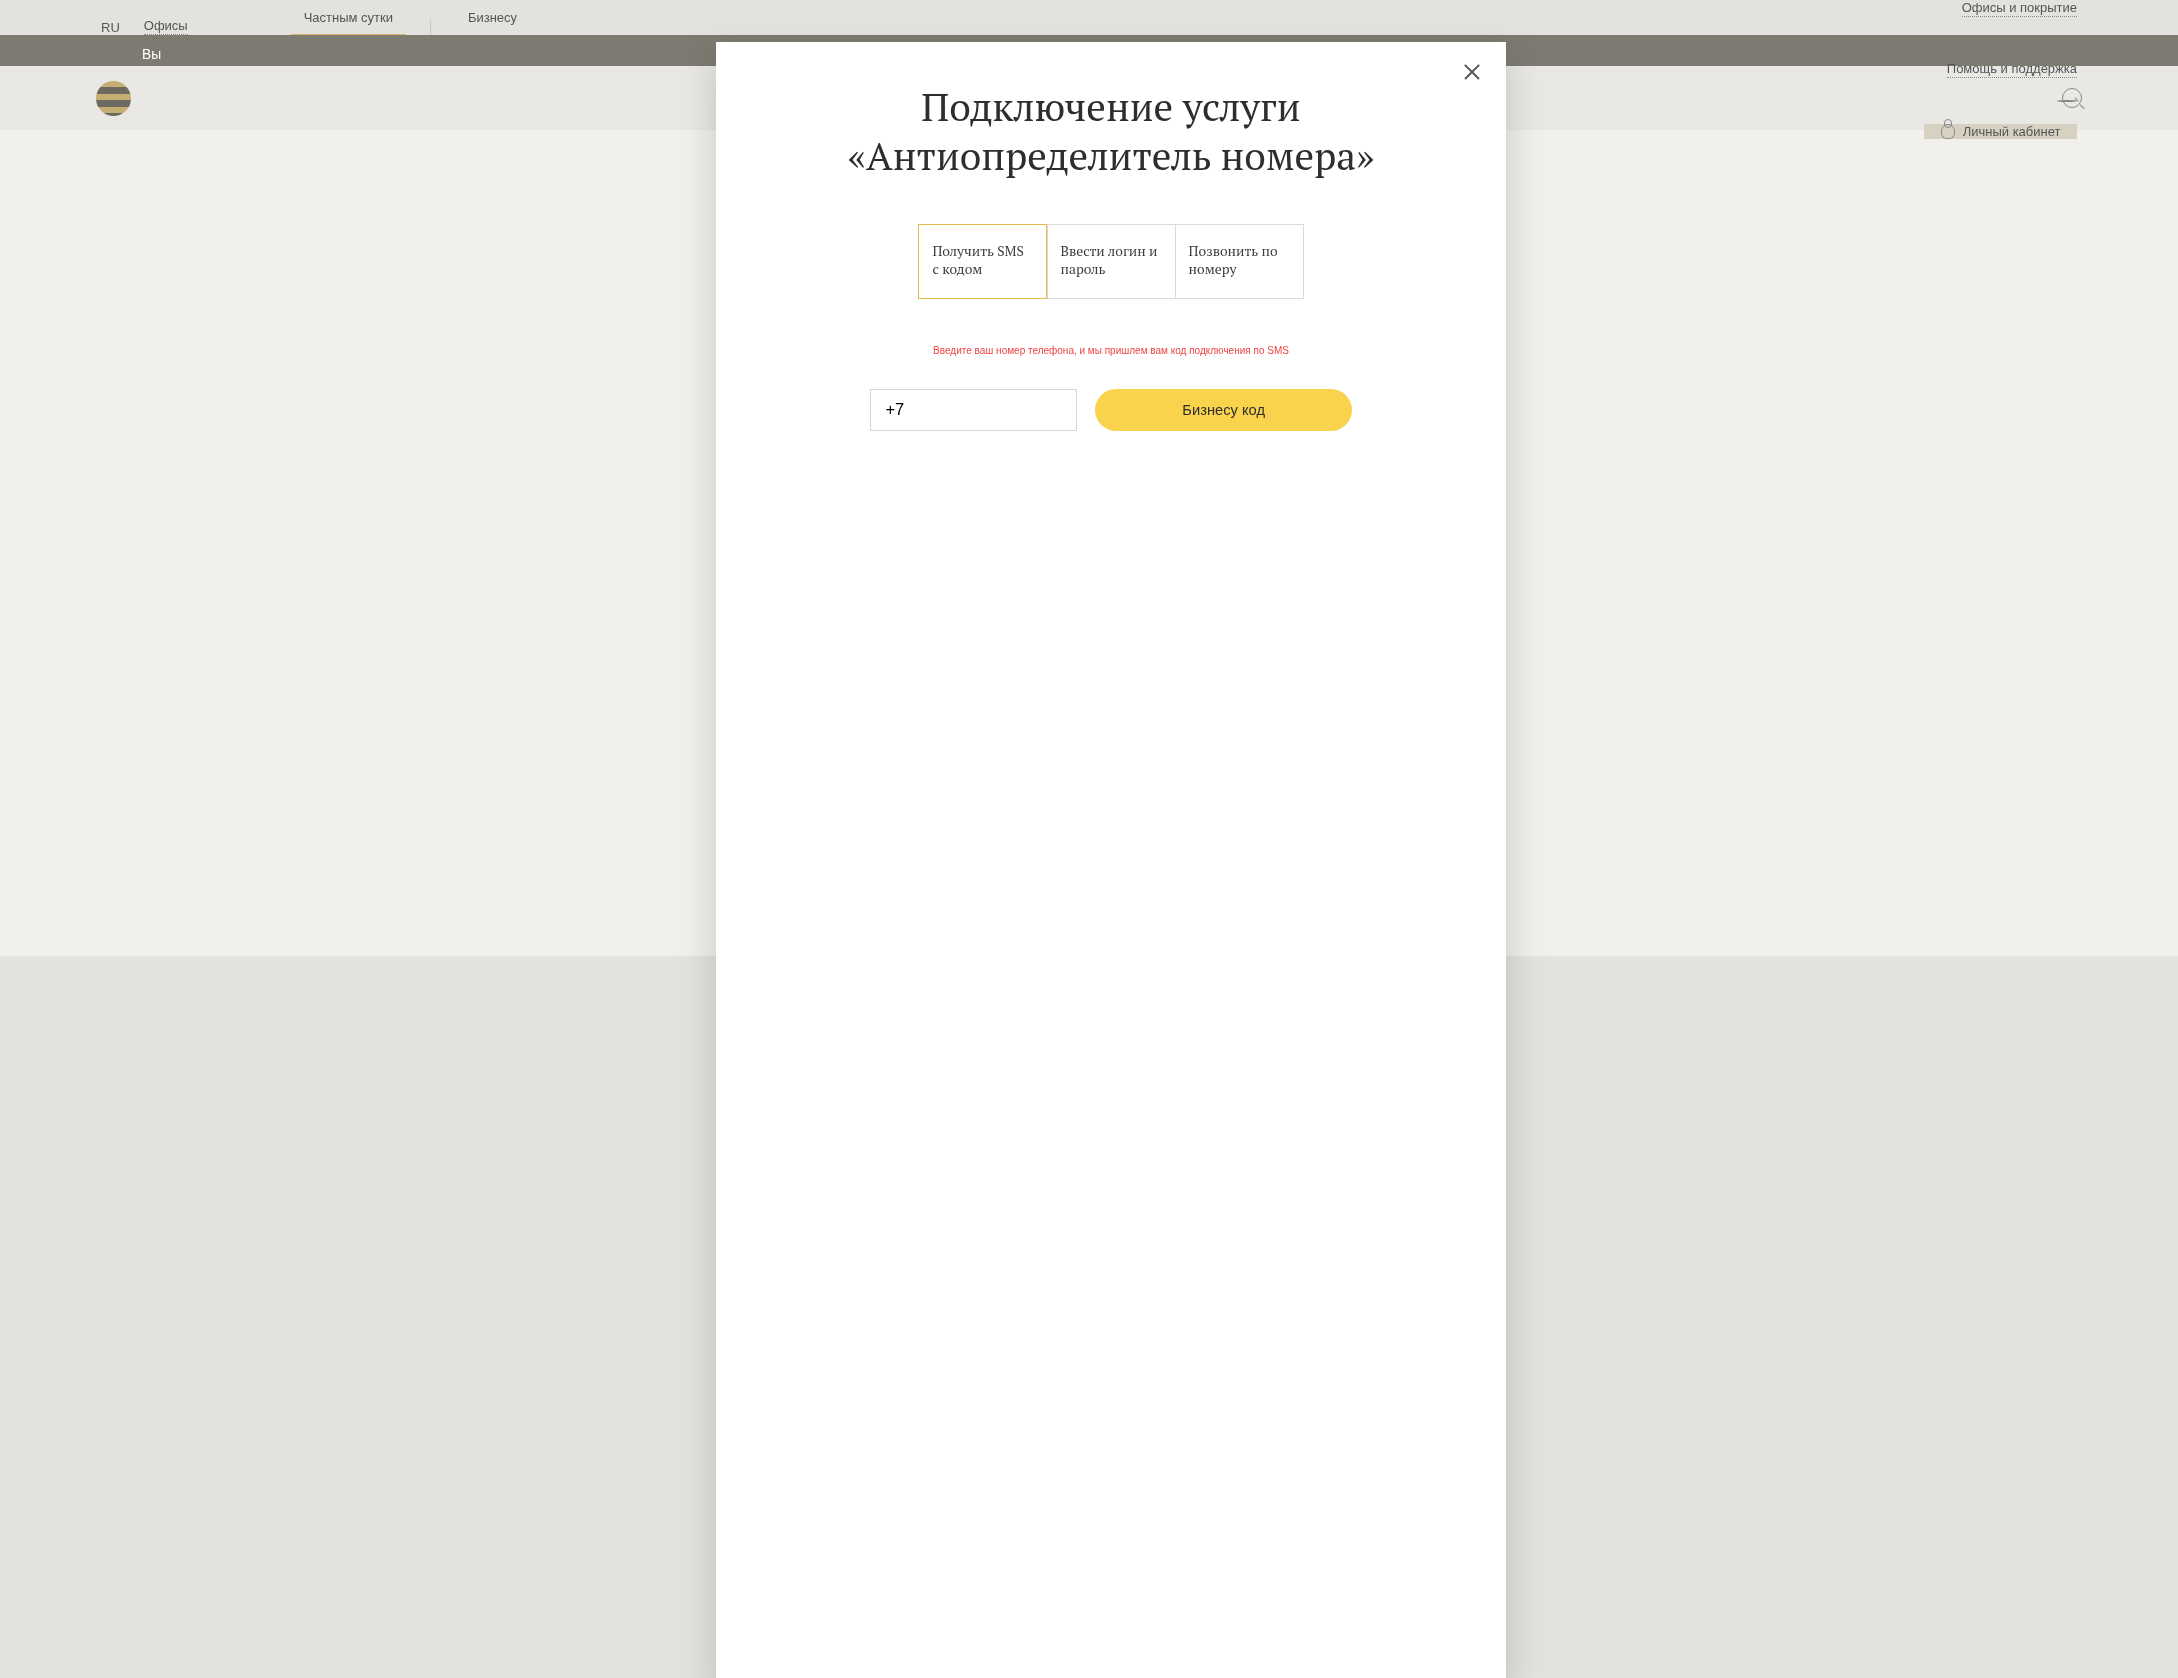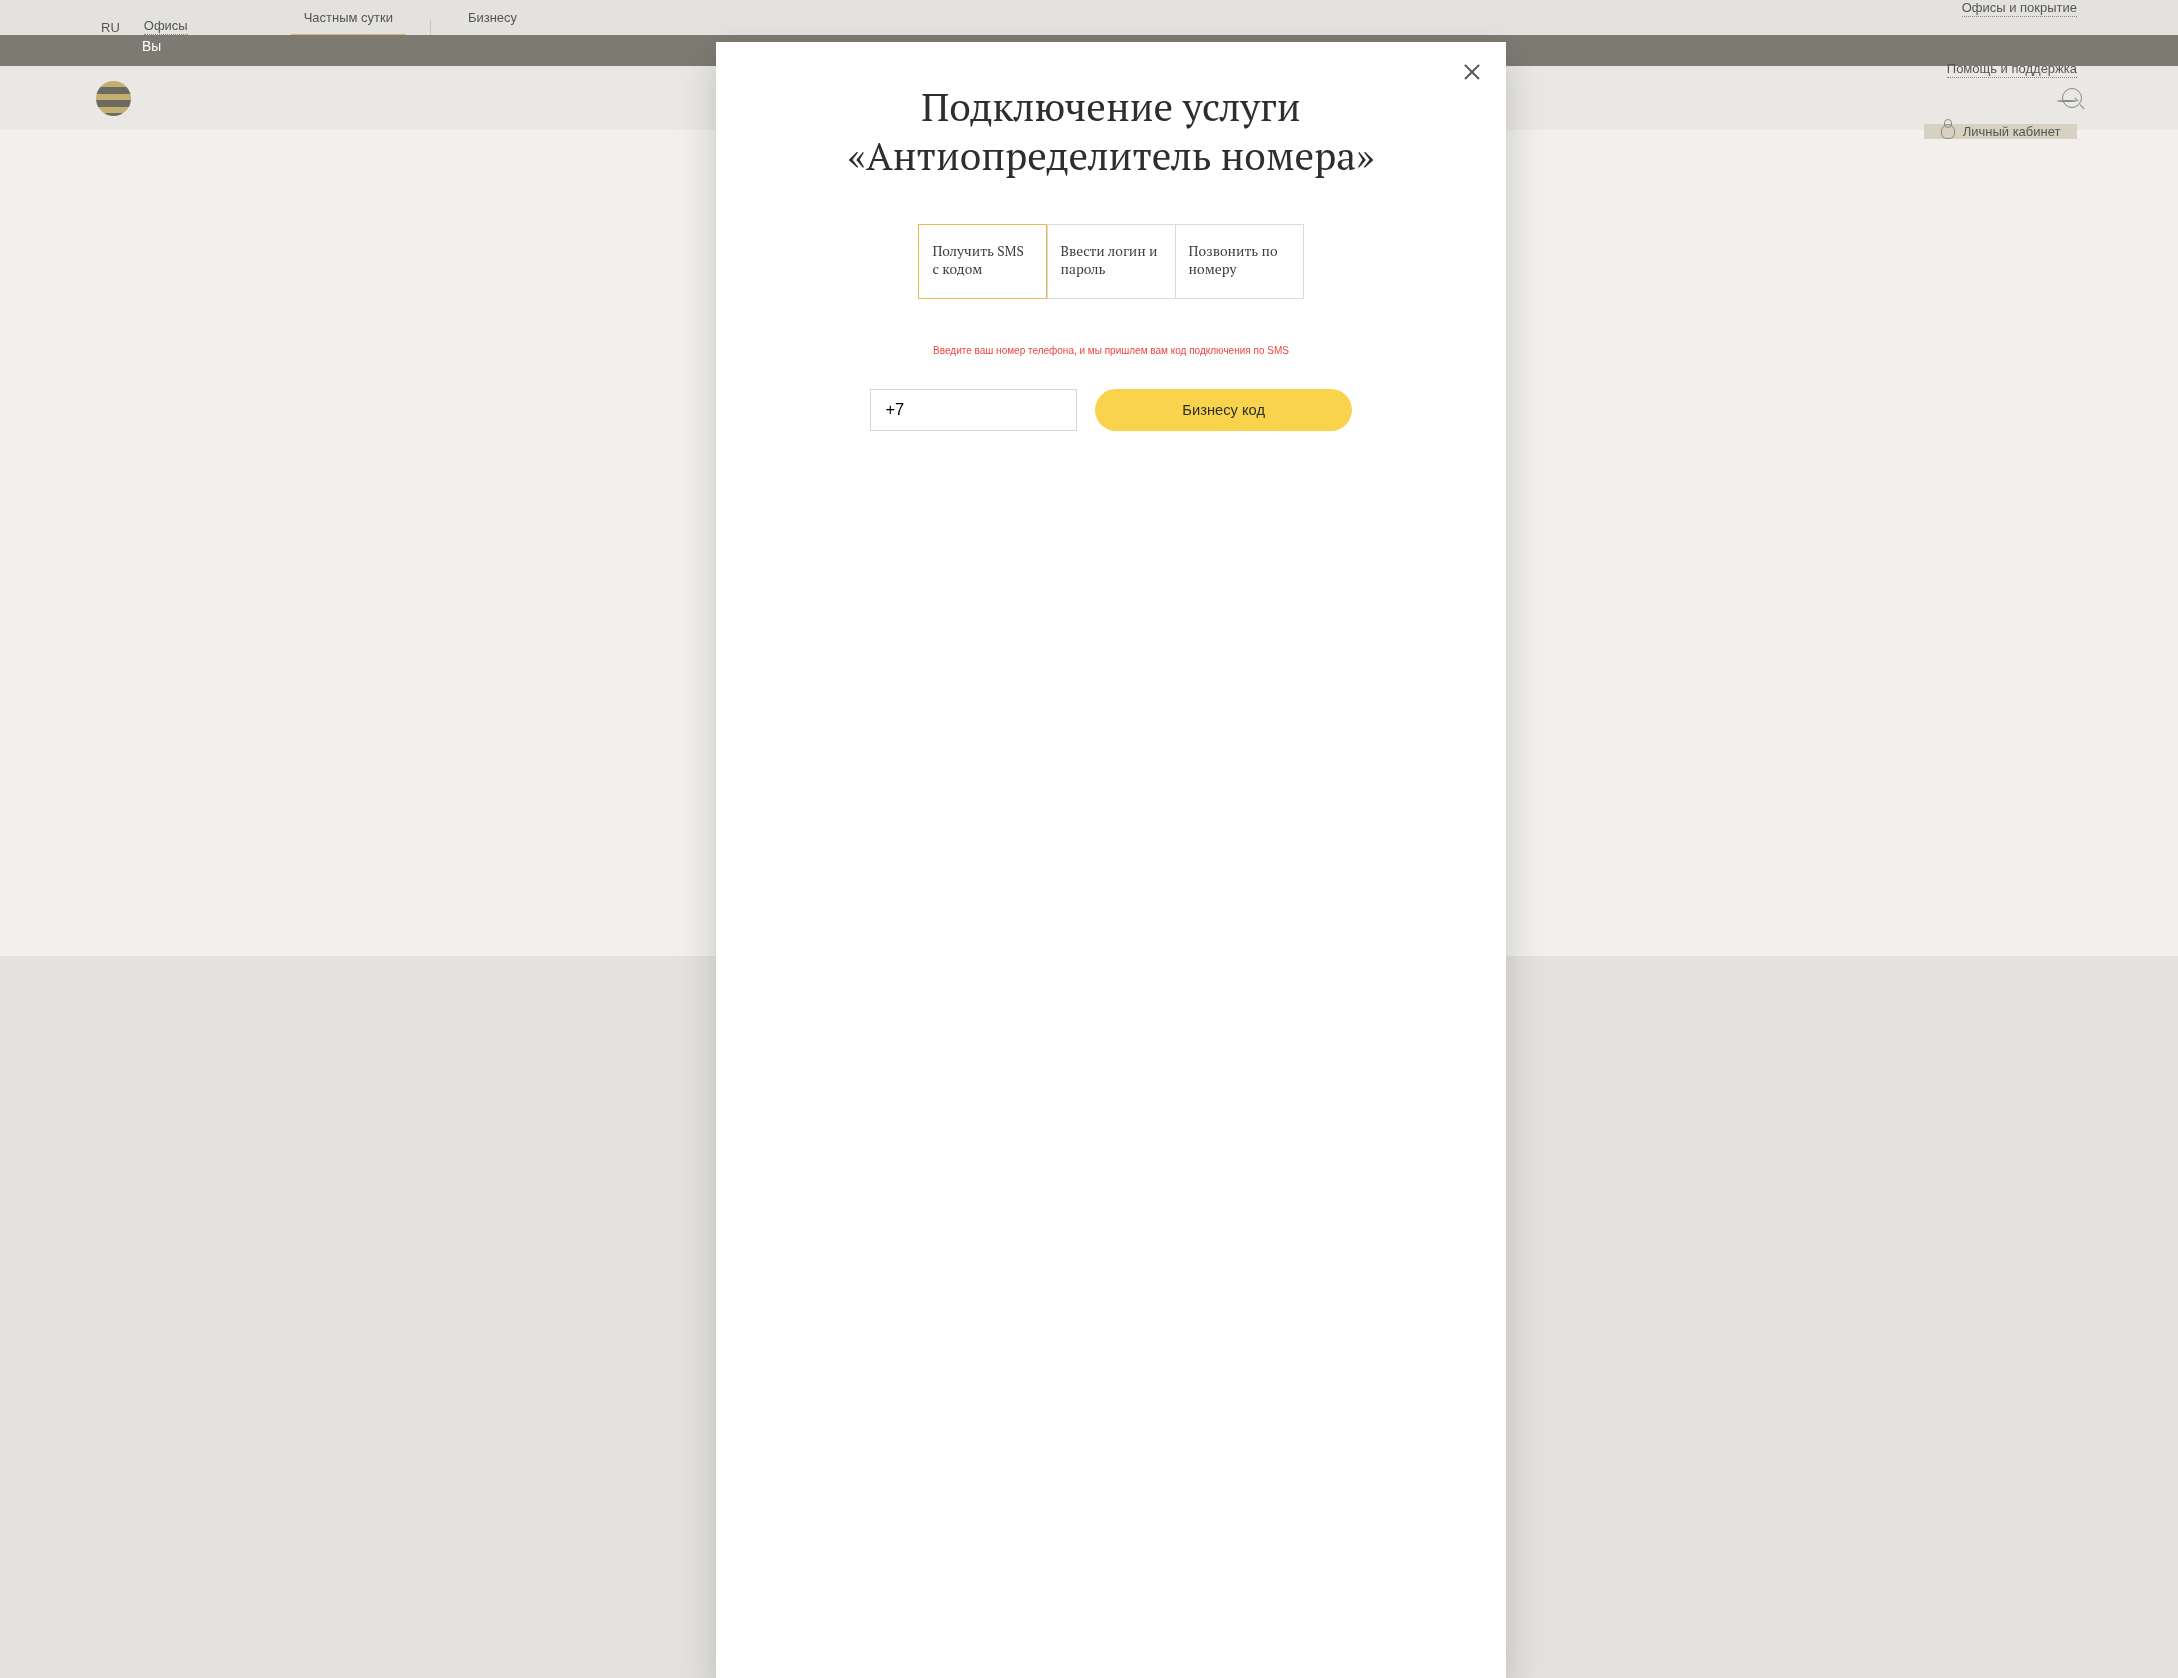--- a/index.html
+++ b/index.html
@@ -51,21 +51,21 @@
       position: relative;
     }
     .cabinet-btn .user-icon::before{
       content:""; width:6.4px; height:6.4px; border:1.4px solid #888;
       border-radius:50%; position:absolute; top:-5.5px; left:2.3px;
     }
 
     
     .darkbar {
       height: 31px; background: #7d7a72; color: #fff;
-      display: flex; align-items: flex-start; padding: 4px 142px;
+      display: flex; align-items: flex-end; padding: 4px 142px;
       font-size: 13.8px;
     }
 
     
     .logobar {
       height: 64px; background: #e9e8e4; display: flex; align-items: center;
       padding: 0 96px; justify-content: space-between;
     }
     .logo {
       width: 35px; height: 35px; border-radius: 50%;

